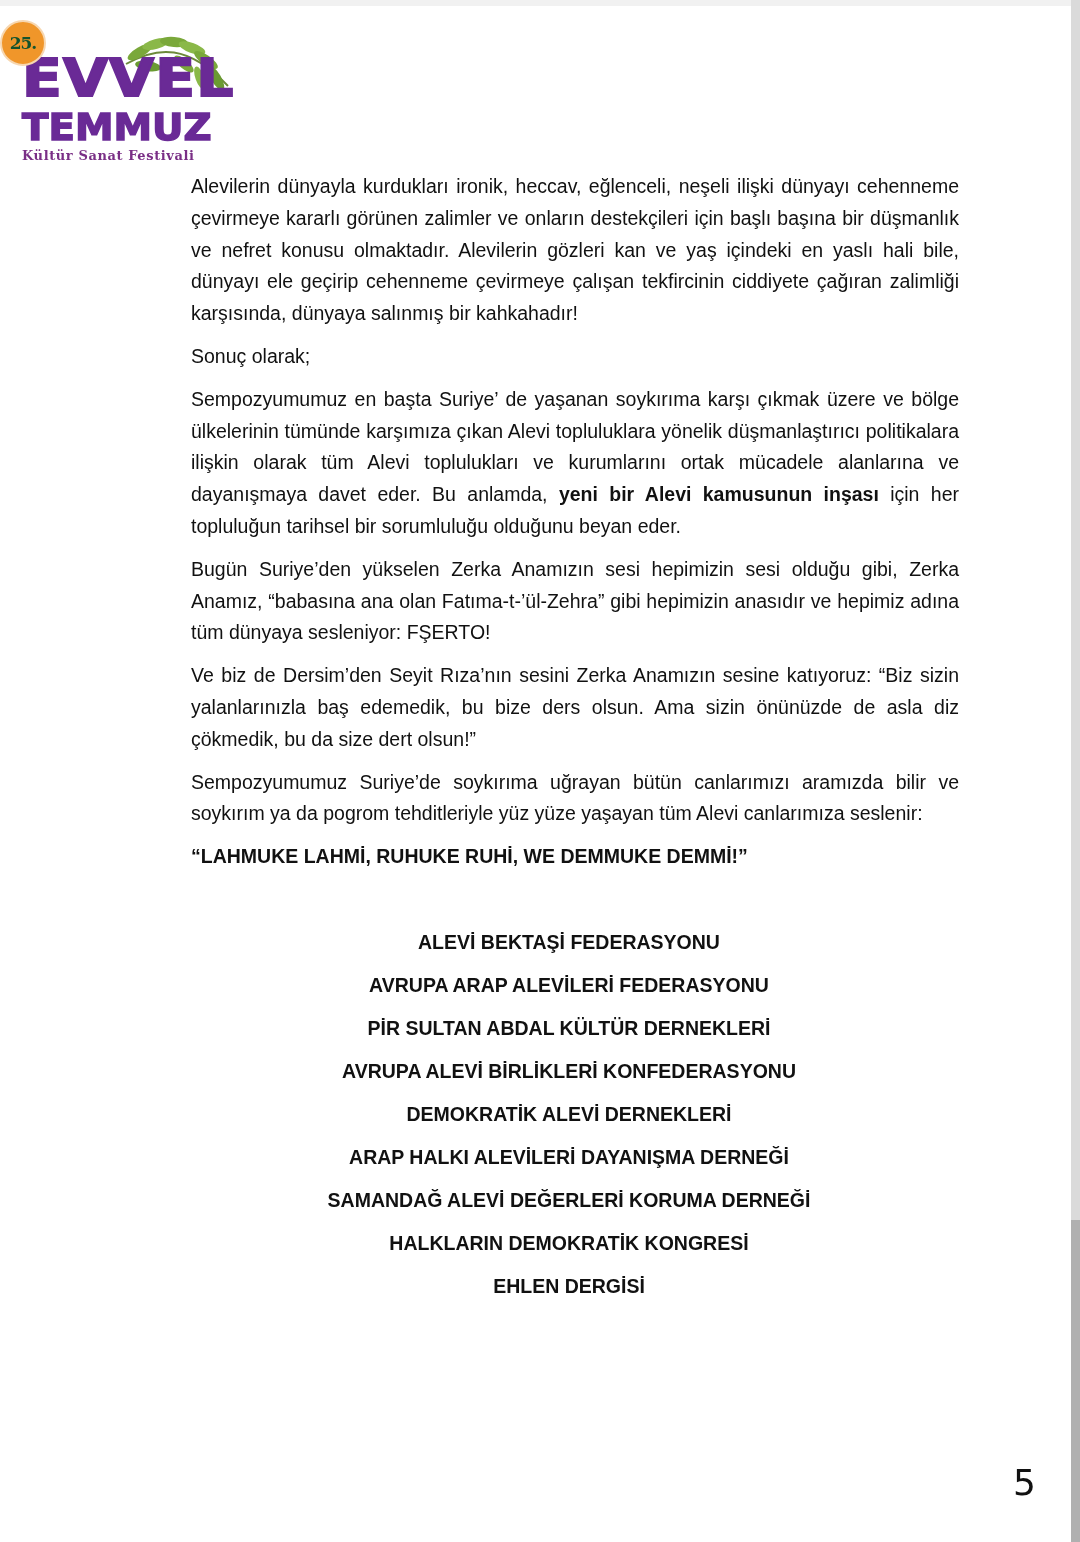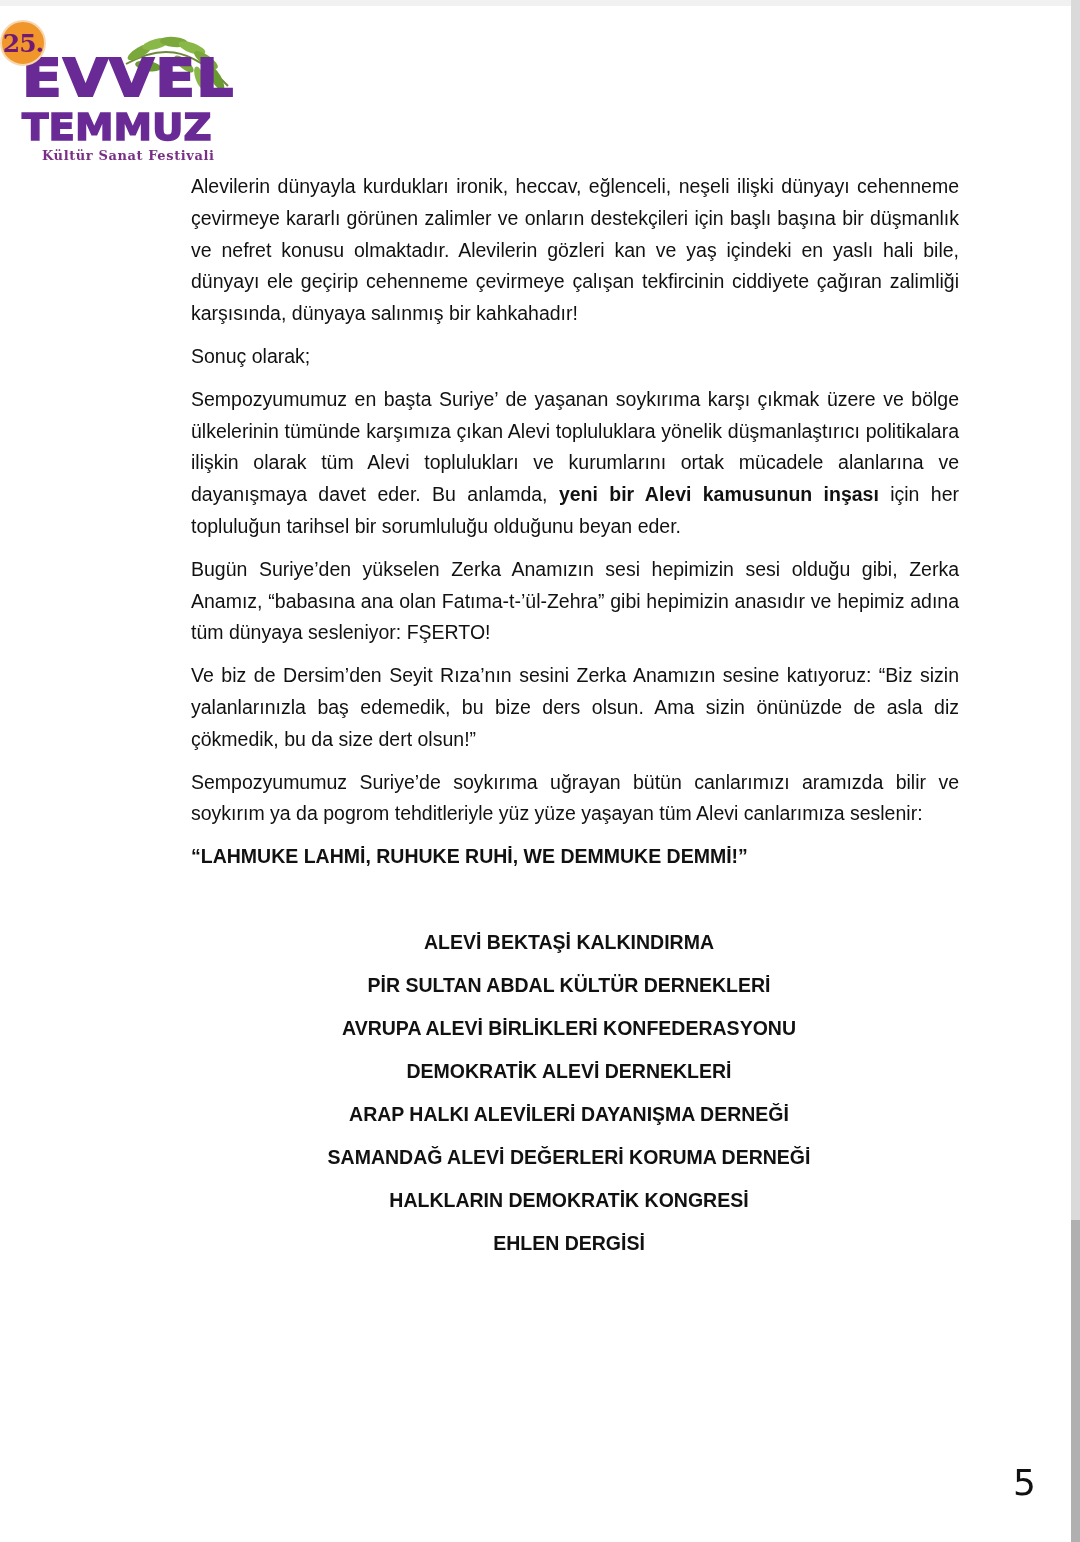--- a/index.html
+++ b/index.html
@@ -10,36 +10,36 @@
   }
   .topstrip { position:absolute; left:0; top:0; width:1071px; height:6px; background:#f1f1f1; }
   .scroll-track { position:absolute; right:0; top:0; width:9px; height:1542px; background:#dadada; }
   .scroll-thumb { position:absolute; right:0; top:1220px; width:9px; height:322px; background:#b0b0b0; }
 
   
   .logo { position:absolute; left:0; top:10px; width:240px; height:150px; }
   .badge {
     position:absolute; left:0; top:10px; width:46px; height:46px; border-radius:50%;
     background:#f0962a; border:2px solid #f7d7b0; box-sizing:border-box;
-    color:#701a75; font-family:"DejaVu Serif", serif; font-weight:bold; font-size:25px;
+    color:#14532d; font-family:"DejaVu Serif", serif; font-weight:bold; font-size:17px;
     display:flex; align-items:center; justify-content:center; letter-spacing:-1px;
   }
   .logo-w1 {
     position:absolute; left:22px; top:42px; font-family:"DejaVu Sans", sans-serif;
     font-weight:900; font-size:52px; line-height:52px; color:#6a2a96; letter-spacing:1px;
     transform:scaleX(1.12); transform-origin:left top; -webkit-text-stroke:2px #6a2a96;
   }
   .logo-w2 {
     position:absolute; left:22px; top:97px; font-family:"DejaVu Sans", sans-serif;
     font-weight:900; font-size:38px; line-height:40px; color:#6a2a96; letter-spacing:0px;
     transform:scaleX(1.02); transform-origin:left top; -webkit-text-stroke:1.5px #6a2a96;
   }
   .logo-sub {
     position:absolute; left:22px; top:138px; font-family:"DejaVu Serif", serif;
-    font-weight:bold; font-size:13px; color:#7a2f86; letter-spacing:0.6px;margin-left:20px;
+    font-weight:bold; font-size:13px; color:#7a2f86; letter-spacing:0.6px;
   }
   .branch { position:absolute; left:118px; top:16px; width:120px; height:80px; }
 
   
   .doc { position:absolute; left:179px; top:171px; width:780px; font-size:19.5px; line-height:31.8px; }
   .doc p { margin:0 0 11px 12px; text-align:justify; }
   .doc .heading { font-weight:normal; margin-bottom:11px; }
   .doc b { font-weight:bold; }
   .slogan { text-align:left; font-weight:bold; margin-top:2px !important; }
 
@@ -80,21 +80,22 @@
   <p>Alevilerin dünyayla kurdukları ironik, heccav, eğlenceli, neşeli ilişki dünyayı cehenneme çevirmeye kararlı görünen zalimler ve onların destekçileri için başlı başına bir düşmanlık ve nefret konusu olmaktadır. Alevilerin gözleri kan ve yaş içindeki en yaslı hali bile, dünyayı ele geçirip cehenneme çevirmeye çalışan tekfircinin ciddiyete çağıran zalimliği karşısında, dünyaya salınmış bir kahkahadır!</p>
   <p class="heading">Sonuç olarak;</p>
   <p><span>Sempozyumumuz en başta Suriye’ de yaşanan soykırıma karşı çıkmak üzere ve bölge ülkelerinin tümünde karşımıza çıkan Alevi topluluklara yönelik düşmanlaştırıcı politikalara ilişkin olarak tüm Alevi toplulukları ve kurumlarını ortak mücadele alanlarına ve dayanışmaya davet eder. Bu anlamda, </span><b>yeni bir Alevi kamusunun inşası</b><span> için her topluluğun tarihsel bir sorumluluğu olduğunu beyan eder.</span></p>
   <p>Bugün Suriye’den yükselen Zerka Anamızın sesi hepimizin sesi olduğu gibi, Zerka Anamız, “babasına ana olan Fatıma-t-’ül-Zehra” gibi hepimizin anasıdır ve hepimiz adına tüm dünyaya sesleniyor: FŞERTO!</p>
   <p>Ve biz de Dersim’den Seyit Rıza’nın sesini Zerka Anamızın sesine katıyoruz: “Biz sizin yalanlarınızla baş edemedik, bu bize ders olsun. Ama sizin önünüzde de asla diz çökmedik, bu da size dert olsun!”</p>
   <p>Sempozyumumuz Suriye’de soykırıma uğrayan bütün canlarımızı aramızda bilir ve soykırım ya da pogrom tehditleriyle yüz yüze yaşayan tüm Alevi canlarımıza seslenir:</p>
   <p class="slogan">“LAHMUKE LAHMİ, RUHUKE RUHİ, WE DEMMUKE DEMMİ!”</p>
 </div>
 
 <div class="orgs">
-  <div>ALEVİ BEKTAŞİ KALKINDIRMA</div>
+  <div>ALEVİ BEKTAŞİ FEDERASYONU</div>
+  <div>AVRUPA ARAP ALEVİLERİ FEDERASYONU</div>
   <div>PİR SULTAN ABDAL KÜLTÜR DERNEKLERİ</div>
   <div>AVRUPA ALEVİ BİRLİKLERİ KONFEDERASYONU</div>
   <div>DEMOKRATİK ALEVİ DERNEKLERİ</div>
   <div>ARAP HALKI ALEVİLERİ DAYANIŞMA DERNEĞİ</div>
   <div>SAMANDAĞ ALEVİ DEĞERLERİ KORUMA DERNEĞİ</div>
   <div>HALKLARIN DEMOKRATİK KONGRESİ</div>
   <div>EHLEN DERGİSİ</div>
 </div>
 
 <div class="page-num">5</div>

